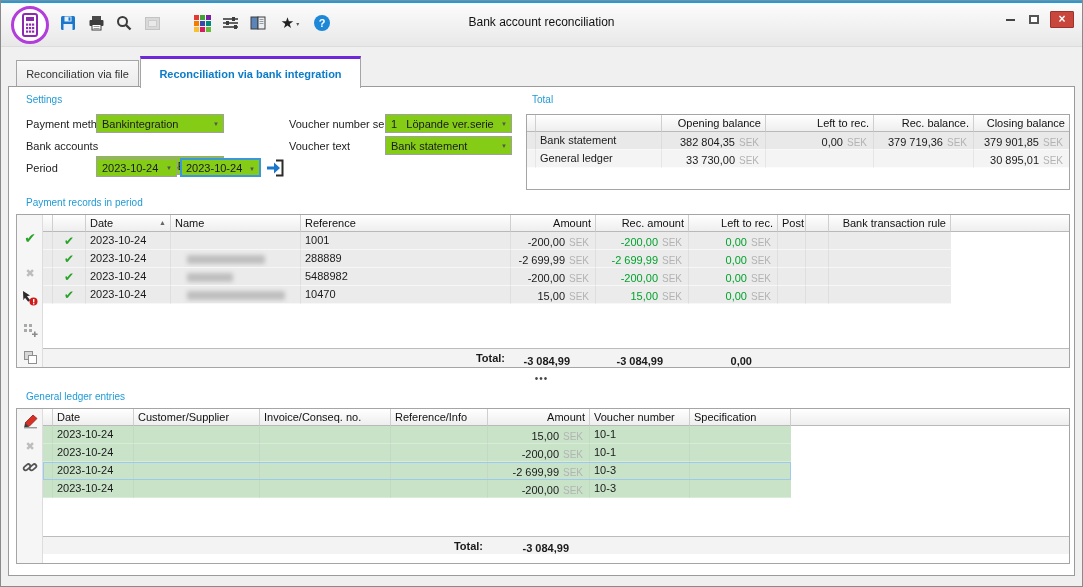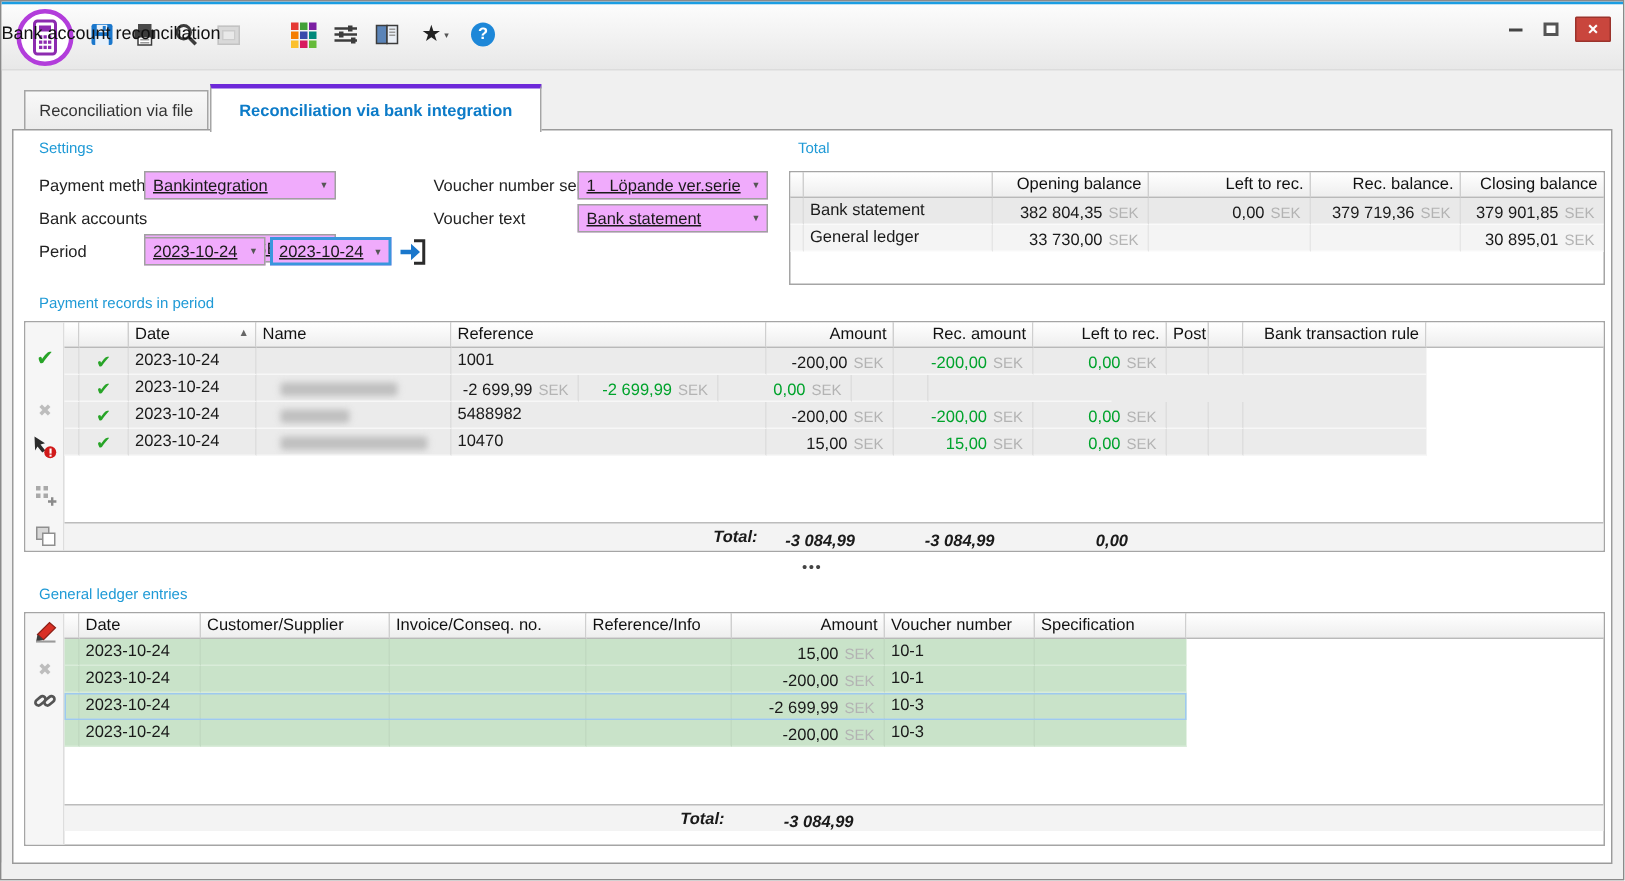--- a/index.html
+++ b/index.html
@@ -8,21 +8,21 @@
             border:1px solid #8a8a8a; overflow:hidden; font-size:11px; color:#1a1a1a; }
   .accent-top { position:absolute; top:0; left:0; right:0; height:2px; background:#1b9de2; }
 
   
   .header { position:absolute; top:2px; left:0; right:0; height:44px;
             background:linear-gradient(#fcfcfc,#e8e8e8); border-bottom:1px solid #dcdcdc; }
   .logo { position:absolute; left:10px; top:3px; width:38px; height:38px; border-radius:50%;
           border:3px solid #b23ddb; background:#fff; display:flex; align-items:center; justify-content:center; cursor:pointer; }
   .tbicons { position:absolute; left:58px; top:11px; display:flex; align-items:center; gap:10px; }
   .tbtn { width:18px; height:18px; display:flex; align-items:center; justify-content:center; cursor:pointer; }
-  .win-title { position:absolute; left:0; right:0; top:12px; font-size:12px; color:#111; }
+  .win-title { position:absolute; left:0; right:0; top:12px; text-align:center; font-size:12px; color:#111; }
   .winbtns { position:absolute; right:8px; top:8px; display:flex; align-items:center; gap:8px; }
   .wb { width:16px; height:16px; display:flex; align-items:center; justify-content:center; cursor:pointer; }
   .wb-min i { display:block; width:9px; height:2px; background:#444; }
   .wb-max i { display:block; width:10px; height:9px; border:2px solid #555; background:#fff; }
   .wb-close { width:24px; height:17px; background:#c9463d; border:1px solid #9b332c; color:#fff;
               font-weight:bold; font-size:12px; line-height:15px; text-align:center; border-radius:1px; }
   .colorgrid { display:grid; grid-template-columns:repeat(3,5px); grid-template-rows:repeat(3,5px); gap:1px; }
   .colorgrid i { display:block; }
   .help-circle { width:16px; height:16px; border-radius:50%; background:#1d87d8; color:#fff;
                  font-weight:bold; font-size:11px; line-height:16px; text-align:center; }
@@ -39,22 +39,22 @@
   .tab-bank { left:139px; top:55px; width:221px; height:32px; background:#fff; z-index:3;
               border-left:1px solid #a5a5a5; border-right:1px solid #a5a5a5; border-top:3px solid #6d28d9;
               color:#0c7bc8; font-weight:bold; }
 
   
   .panel { position:absolute; left:7px; top:85px; width:1067px; height:490px; background:#fff;
            border:1px solid #9b9b9b; z-index:2; }
   .sec-title { position:absolute; font-size:10px; color:#1f9ad6; }
   .flabel { position:absolute; color:#222; }
 
-  .combo { position:absolute; height:19px; background:#f0abfc; border:1px solid #a0a0a0; display:flex;
-           align-items:center; padding:0 16px 0 5px; cursor:pointer;text-decoration:underline; }
+  .combo { position:absolute; height:19px; background:#84cc16; border:1px solid #a0a0a0; display:flex;
+           align-items:center; padding:0 16px 0 5px; cursor:pointer; }
   .combo .arr { position:absolute; right:4px; top:6px; font-size:6px; color:#555; }
   .combo.focused { border:2px solid #3a96dd; padding:0 15px 0 4px; }
   .pre { white-space:pre; }
 
   
   .gridbox { position:absolute; background:#fff; border:1px solid #a5a5a5; }
   .strip { position:absolute; left:0; top:0; bottom:0; width:26px; background:#f6f6f6; border-right:1px solid #dddddd; }
   .stripbtn { position:absolute; left:4px; width:18px; height:18px; display:flex; align-items:center;
               justify-content:center; cursor:pointer; }
   .gridarea { position:absolute; left:26px; top:0; right:0; bottom:0; }
@@ -65,21 +65,21 @@
   .drow { display:flex; height:18px; }
   .dc { padding:2px 4px 0 4px; overflow:hidden; white-space:nowrap; border-right:1px solid rgba(0,0,0,0.055);
         border-bottom:1px solid rgba(255,255,255,0.75); }
   .num { display:flex; justify-content:flex-end; align-items:center; padding-top:0; }
   .num .v { padding-top:2px; }
   .sek { width:26px; padding:3px 0 0 4px; font-size:10px; color:#b3b3b3; text-align:left; }
   .sekspace { width:26px; }
   .green-v { color:#00a32c; }
   .totrow { position:absolute; left:0; right:0; height:19px; background:#f3f3f3; border-top:1px solid #bcbcbc;
             display:flex; font-weight:bold; }
-  .totrow .tc { padding-top:3px;font-style:italic; }
+  .totrow .tc { padding-top:3px; }
   .chkglyph { color:#27a427; font-size:12px; font-weight:bold; line-height:14px; }
   .sortarr { font-size:7px; color:#666; margin-left:6px; float:right; margin-top:2px; }
   .redacted { display:inline-block; height:9px; margin:3px 0 0 12px; background:#bfbfbf; filter:blur(2px); border-radius:2px; }
 
   
   .p-n0{width:10px;} .p-chk{width:33px; text-align:center;} .p-date{width:85px;} .p-name{width:130px;}
   .p-ref{width:210px;} .p-amt{width:85px;} .p-rec{width:93px;} .p-left{width:89px;}
   .p-post{width:28px;} .p-gap{width:23px;} .p-rule{width:122px;text-align:right;} .p-tail{flex:1; border-right:none;}
   .prow-bg { background:#ebebeb; width:908px; }
   .prow-bg .dc { border-bottom:1px solid #f7f7f7; }
@@ -370,20 +370,21 @@
             </span>
           <span class="dc p-post"></span>
           <span class="dc p-gap"></span>
           <span class="dc p-rule" style="border-right:none;"></span>
         </div>
         <div class="drow prow-bg">
           <span class="dc p-n0"></span>
           <span class="dc p-chk"><span class="chkglyph">✔</span></span>
           <span class="dc p-date">2023-10-24</span>
           <span class="dc p-name"><span class="redacted" style="width:78px;"></span></span>
+          <span class="dc p-ref">288889</span>
           <span class="dc p-amt num">
               <span class="v">-2 699,99</span>
               <span class="sek">SEK</span>
             </span>
           <span class="dc p-rec num">
               <span class="v green-v">-2 699,99</span>
               <span class="sek">SEK</span>
             </span>
           <span class="dc p-left num">
               <span class="v green-v">0,00</span>

